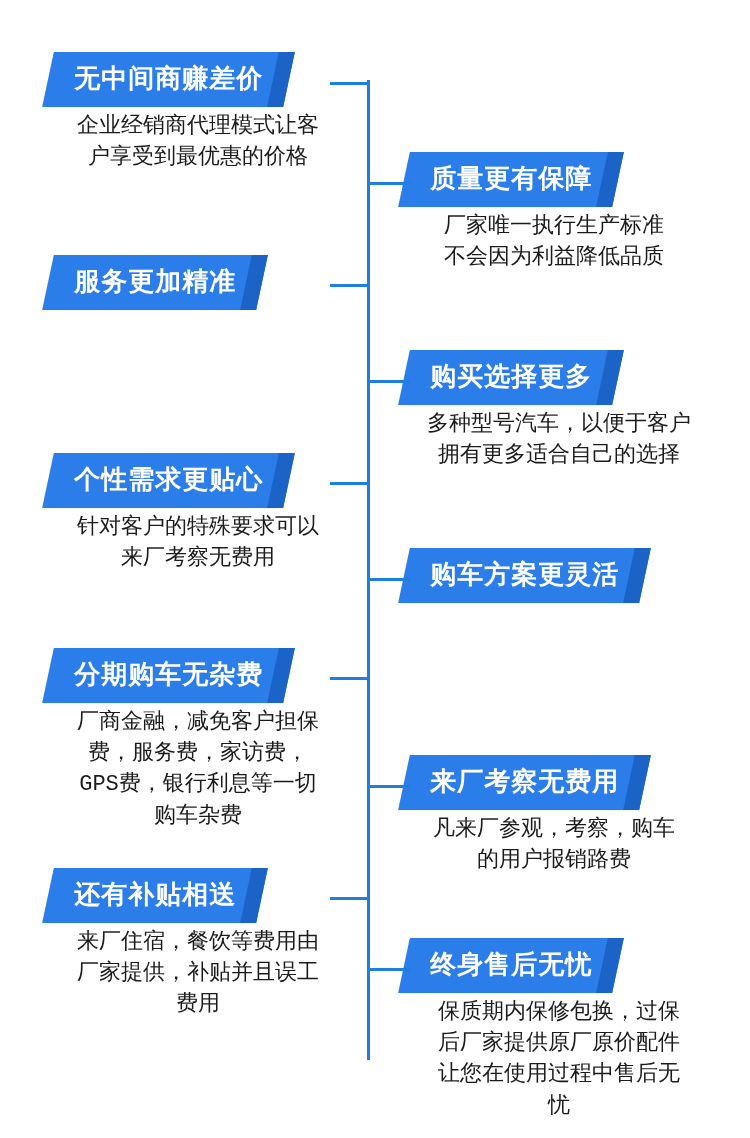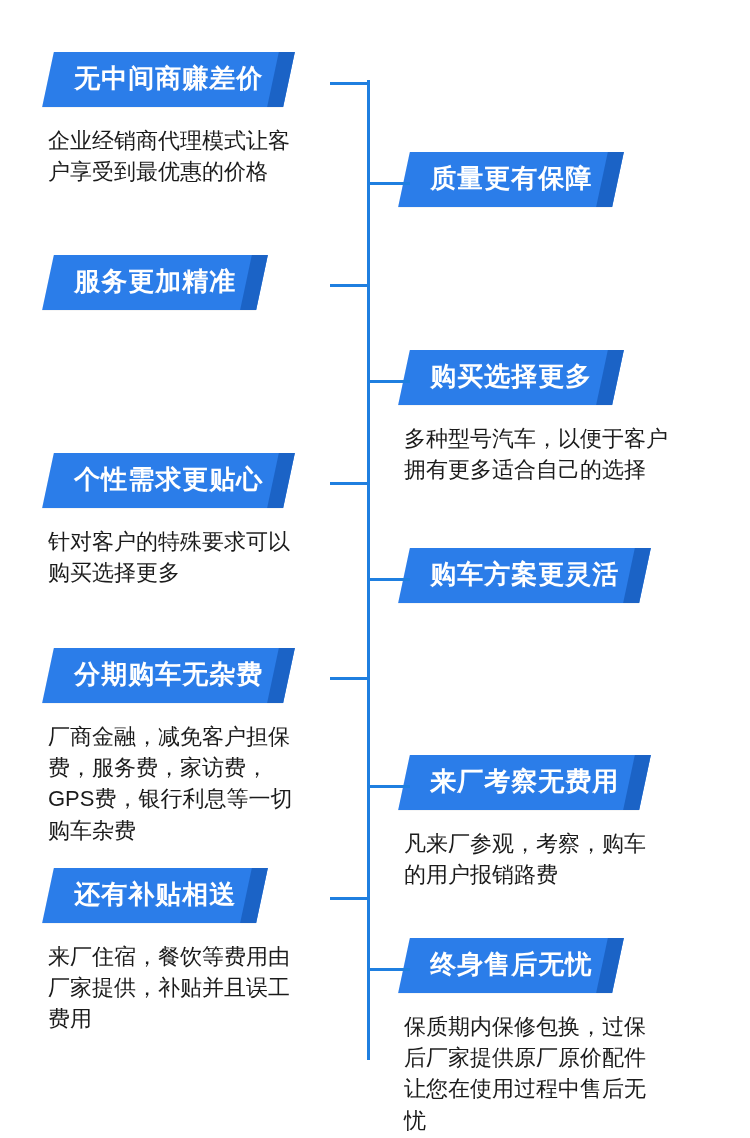--- a/index.html
+++ b/index.html
@@ -59,26 +59,27 @@
     content: "";
     position: absolute;
     right: 0;
     top: 0;
     bottom: 0;
     width: 16px;
     background: #1b63c6;
   }
 
   .desc {
-    margin-top: 18px;
+    margin-top: 4px;
     font-size: 22px;
     line-height: 1.42;
     color: #1b1b1b;
-    font-family: Liberation Sans, sans-serif;
+    font-family: Liberation Mono, monospace;
     white-space: pre-line;
+    text-align: center;
   }
 
   
   .connector {
     position: absolute;
     height: 3px;
     background: #1f7fe0;
   }
 
   .left .banner { margin-left: 0; }
@@ -100,21 +101,21 @@
   <div class="connector" style="left:330px; top:82px; width:40px;"></div>
 
   <div class="item left" style="left:48px; top:255px; width:300px;">
     <div class="banner"><span>服务更加精准</span></div>
   </div>
   <div class="connector" style="left:330px; top:284px; width:40px;"></div>
 
   <div class="item left" style="left:48px; top:453px; width:300px;">
     <div class="banner"><span>个性需求更贴心</span></div>
     <div class="desc">针对客户的特殊要求可以
-购买选择更多</div>
+来厂考察无费用</div>
   </div>
   <div class="connector" style="left:330px; top:482px; width:40px;"></div>
 
   <div class="item left" style="left:48px; top:648px; width:300px;">
     <div class="banner"><span>分期购车无杂费</span></div>
     <div class="desc">厂商金融，减免客户担保
 费，服务费，家访费，
 GPS费，银行利息等一切
 购车杂费</div>
   </div>
@@ -123,20 +124,22 @@
   <div class="item left" style="left:48px; top:868px; width:300px;">
     <div class="banner"><span>还有补贴相送</span></div>
     <div class="desc">来厂住宿，餐饮等费用由
 厂家提供，补贴并且误工
 费用</div>
   </div>
   <div class="connector" style="left:330px; top:897px; width:40px;"></div>
 
   <div class="item right" style="left:404px; top:152px; width:300px;">
     <div class="banner"><span>质量更有保障</span></div>
+    <div class="desc">厂家唯一执行生产标准
+不会因为利益降低品质</div>
   </div>
   <div class="connector" style="left:370px; top:182px; width:40px;"></div>
 
   <div class="item right" style="left:404px; top:350px; width:310px;">
     <div class="banner"><span>购买选择更多</span></div>
     <div class="desc">多种型号汽车，以便于客户
 拥有更多适合自己的选择</div>
   </div>
   <div class="connector" style="left:370px; top:380px; width:40px;"></div>
 

